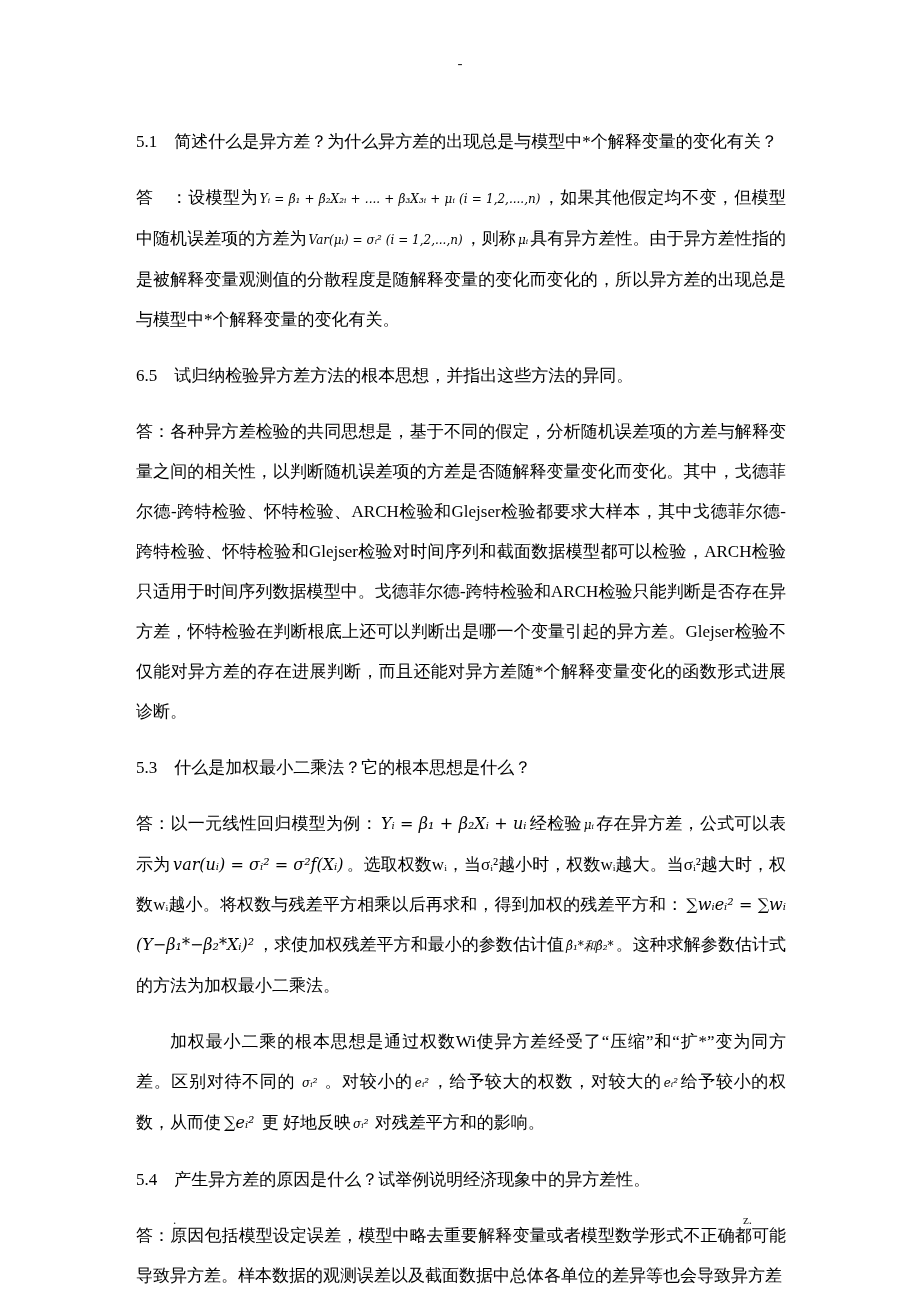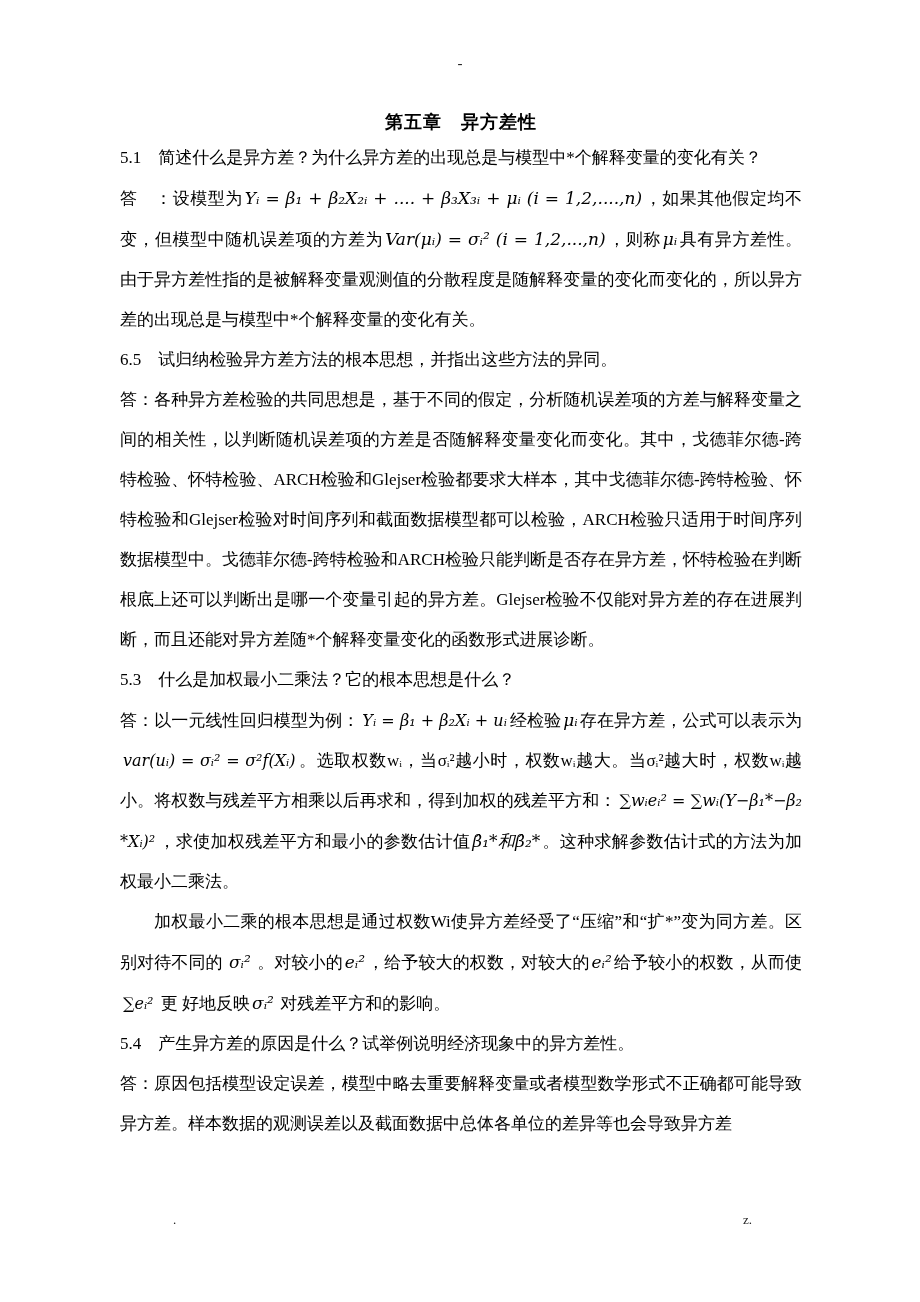--- a/index.html
+++ b/index.html
@@ -38,32 +38,32 @@
     line-height: 32px;
     letter-spacing: 1px;
   }
   .section-heading {
     font-size: 18px;
     font-weight: bold;
     margin: 0;
     line-height: 38px;
   }
   p.para {
-    margin: 0;
+    margin: 16px;
     font-size: 17px;
     line-height: 40px;
     text-align: justify;
     word-break: break-all;
   }
   p.para.indent { text-indent: 34px; }
   .seg-t { }
   .seg-m {
     font-family: "DejaVu Serif", "DejaVu Sans", serif;
     font-style: italic;
-    font-size: 17px;
+    font-size: 12px;
     padding: 0 2px;
   }
   .seg-mb {
     font-family: "DejaVu Serif", "DejaVu Sans", serif;
     font-style: italic;
     font-size: 16px;
     padding: 0 3px;
   }
   .footer {
     position: absolute;
@@ -77,21 +77,20 @@
   }
 </style>
 </head>
 <body>
 
 <div class="page">
 
   <div class="header-mark">-</div>
 
   <div class="content">
-    <h1 class="doc-title">第五章　异方差性</h1>
     <div>
         <p class="para"><span class="seg-t">5.1　简述什么是异方差？为什么异方差的出现总是与模型中*个解释变量的变化有关？</span></p>
         <p class="para"><span class="seg-t">答　：设模型为</span><span class="seg-m">Yᵢ = β₁ + β₂X₂ᵢ + .... + β₃X₃ᵢ + μᵢ (i = 1,2,....,n)</span><span class="seg-t">，如果其他假定均不变，但模型中随机误差项的方差为</span><span class="seg-m">Var(μᵢ) = σᵢ² (i = 1,2,...,n)</span><span class="seg-t">，则称</span><span class="seg-m">μᵢ</span><span class="seg-t">具有异方差性。由于异方差性指的是被解释变量观测值的分散程度是随解释变量的变化而变化的，所以异方差的出现总是与模型中*个解释变量的变化有关。</span></p>
         <p class="para"><span class="seg-t">6.5　试归纳检验异方差方法的根本思想，并指出这些方法的异同。</span></p>
         <p class="para"><span class="seg-t">答：各种异方差检验的共同思想是，基于不同的假定，分析随机误差项的方差与解释变量之间的相关性，以判断随机误差项的方差是否随解释变量变化而变化。其中，戈德菲尔德-跨特检验、怀特检验、ARCH检验和Glejser检验都要求大样本，其中戈德菲尔德-跨特检验、怀特检验和Glejser检验对时间序列和截面数据模型都可以检验，ARCH检验只适用于时间序列数据模型中。戈德菲尔德-跨特检验和ARCH检验只能判断是否存在异方差，怀特检验在判断根底上还可以判断出是哪一个变量引起的异方差。Glejser检验不仅能对异方差的存在进展判断，而且还能对异方差随*个解释变量变化的函数形式进展诊断。</span></p>
         <p class="para"><span class="seg-t">5.3　什么是加权最小二乘法？它的根本思想是什么？</span></p>
         <p class="para"><span class="seg-t">答：以一元线性回归模型为例：</span><span class="seg-mb">Yᵢ = β₁ + β₂Xᵢ + uᵢ</span><span class="seg-t">经检验</span><span class="seg-m">μᵢ</span><span class="seg-t">存在异方差，公式可以表示为</span><span class="seg-mb">var(uᵢ) = σᵢ² = σ²f(Xᵢ)</span><span class="seg-t">。选取权数wᵢ，当σᵢ²越小时，权数wᵢ越大。当σᵢ²越大时，权数wᵢ越小。将权数与残差平方相乘以后再求和，得到加权的残差平方和：</span><span class="seg-mb">∑wᵢeᵢ² = ∑wᵢ(Y−β₁*−β₂*Xᵢ)²</span><span class="seg-t">，求使加权残差平方和最小的参数估计值</span><span class="seg-m">β̂₁*和β̂₂*</span><span class="seg-t">。这种求解参数估计式的方法为加权最小二乘法。</span></p>
         <p class="para indent"><span class="seg-t">加权最小二乘的根本思想是通过权数Wi使异方差经受了“压缩”和“扩*”变为同方差。区别对待不同的 </span><span class="seg-m">σᵢ²</span><span class="seg-t"> 。对较小的</span><span class="seg-m">eᵢ²</span><span class="seg-t">，给予较大的权数，对较大的</span><span class="seg-m">eᵢ²</span><span class="seg-t">给予较小的权数，从而使</span><span class="seg-mb">∑eᵢ²</span><span class="seg-t"> 更 好地反映</span><span class="seg-m">σᵢ²</span><span class="seg-t"> 对残差平方和的影响。</span></p>
         <p class="para"><span class="seg-t">5.4　产生异方差的原因是什么？试举例说明经济现象中的异方差性。</span></p>
         <p class="para"><span class="seg-t">答：原因包括模型设定误差，模型中略去重要解释变量或者模型数学形式不正确都可能导致异方差。样本数据的观测误差以及截面数据中总体各单位的差异等也会导致异方差</span></p>

